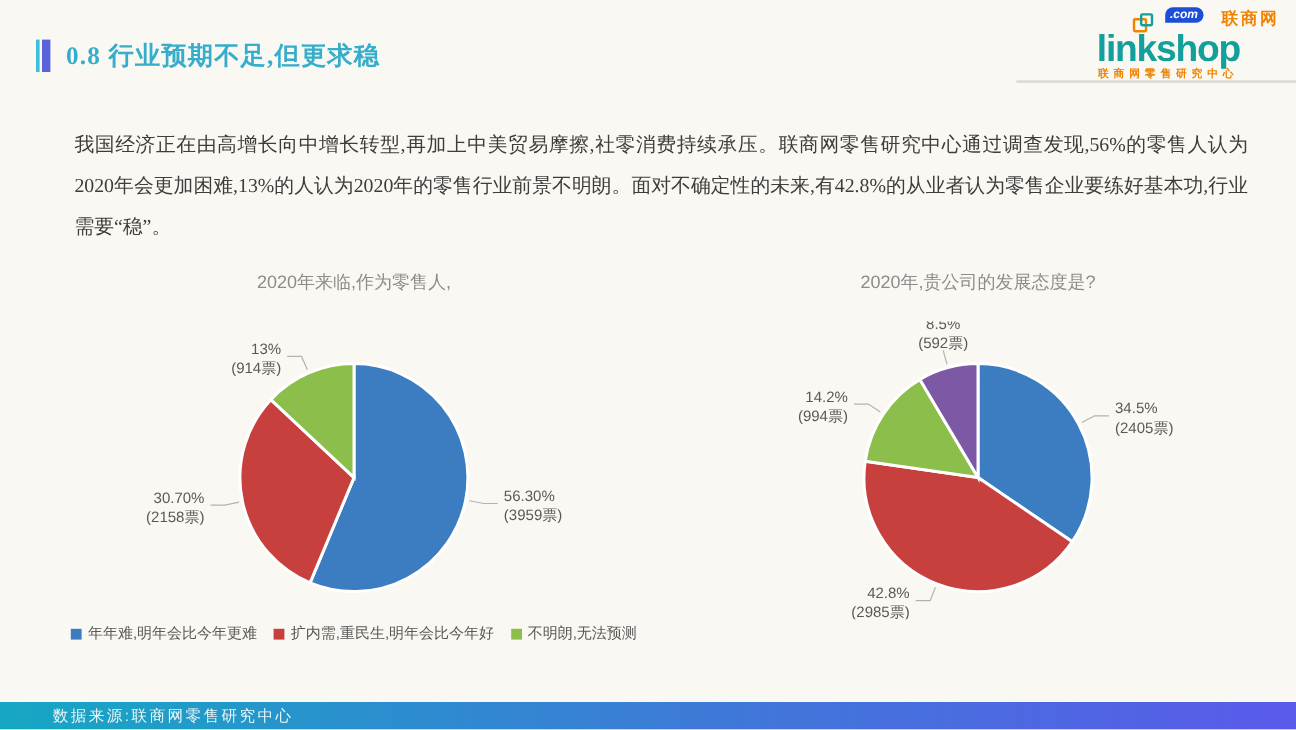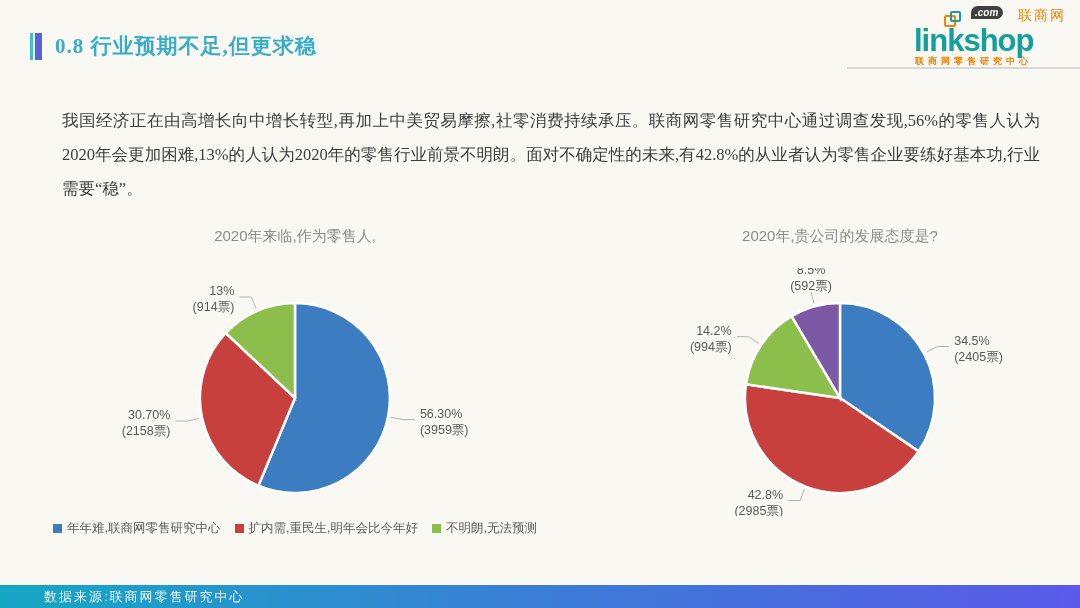--- a/index.html
+++ b/index.html
@@ -21,41 +21,41 @@
   
   .logo{position:absolute;top:6px;right:14px;width:152px;height:62px;}
   .logo-brand{
     position:absolute;left:0;bottom:9px;
     font-size:31px;font-weight:bold;color:#13A09C;letter-spacing:-1px;
     font-family:"Liberation Sans",sans-serif;
     margin-top:16px;
   }
   .logo-com{
     position:absolute;top:0;left:57px;
-    background:#404040;color:#fff;font-size:10px;font-weight:bold;font-style:italic;
+    background:#1d4ed8;color:#fff;font-size:10px;font-weight:bold;font-style:italic;
     padding:1px 5px 1px 4px;border-radius:7px 7px 7px 0;
   }
-  .logo-cn{position:absolute;top:1px;right:0;color:#F08300;font-weight:normal;font-size:14px;letter-spacing:2px;}
+  .logo-cn{position:absolute;top:1px;right:0;color:#F08300;font-weight:bold;font-size:14px;letter-spacing:2px;}
   .logo-squares{position:absolute;top:5px;left:30px;width:16px;height:14px;}
   .logo-squares .sq1{position:absolute;top:4px;left:0;width:8px;height:8px;border:2px solid #F08300;border-radius:2px;}
   .logo-squares .sq2{position:absolute;top:0;left:6px;width:7px;height:7px;border:2px solid #13A09C;border-radius:2px;}
   .logo-tagline{
     position:absolute;bottom:0;left:1px;width:150px;
     color:#F08300;font-size:9px;font-weight:bold;letter-spacing:4px;white-space:nowrap;
   }
   .logo-divider{position:absolute;top:67px;left:847px;right:0;height:2px;background:#D8D8D8;}
   
   .intro{
     position:absolute;top:104px;left:62px;width:978px;
     font-family:"Liberation Serif","DejaVu Serif",serif;
     font-size:16.5px;line-height:34px;color:#3D3D3D;
     text-align:justify;
   }
   
-  .charts{position:absolute;top:226px;left:0;width:1080px;display:flex;justify-content:space-between;}
+  .charts{position:absolute;top:226px;left:0;width:1080px;display:flex;}
   .chart{width:470px;}
   .chart.left{margin-left:60px;}
   .chart.right{margin-left:45px;width:480px;}
   .chart-title{
     min-height:42px;text-align:center;color:#8C8C8C;font-size:15px;line-height:20px;
     font-family:"Liberation Sans","DejaVu Sans",sans-serif;
   }
   .pie-svg{display:block;}
   .pie-svg text{font-size:12.5px;fill:#595959;font-family:"Liberation Sans","DejaVu Sans",sans-serif;}
   .legend{margin-top:4px;color:#595959;font-size:12.5px;}
@@ -109,21 +109,21 @@
           <path d="M235,130L198.4,217.7A95,95 0 0 1 165.7,65.0Z" fill="#C8403E" stroke="#fff" stroke-width="2.5"></path>
           <polyline points="139.2,150.5 127.4,153.0 115.4,153.0" fill="none" stroke="#B3B3B3" stroke-width="1"></polyline>
           <text text-anchor="end"><tspan x="110.4" y="151.0">30.70%</tspan><tspan x="110.4" y="167.0">(2158票)</tspan></text>
           <path d="M235,130L165.7,65.0A95,95 0 0 1 235.0,35.0Z" fill="#8CBE4B" stroke="#fff" stroke-width="2.5"></path>
           <polyline points="196.1,40.1 191.3,29.0 179.3,29.0" fill="none" stroke="#B3B3B3" stroke-width="1"></polyline>
           <text text-anchor="end"><tspan x="174.3" y="27.0">13%</tspan><tspan x="174.3" y="43.0">(914票)</tspan></text>
         </svg>
       <div class="legend row">
           <span class="legend-item">
             <span class="swatch" style="background: rgb(60, 125, 193);"></span>
-            <span>年年难,联商网零售研究中心</span>
+            <span>年年难,明年会比今年更难</span>
           </span>
           <span class="legend-item">
             <span class="swatch" style="background: rgb(200, 64, 62);"></span>
             <span>扩内需,重民生,明年会比今年好</span>
           </span>
           <span class="legend-item">
             <span class="swatch" style="background: rgb(140, 190, 75);"></span>
             <span>不明朗,无法预测</span>
           </span>
         </div>

